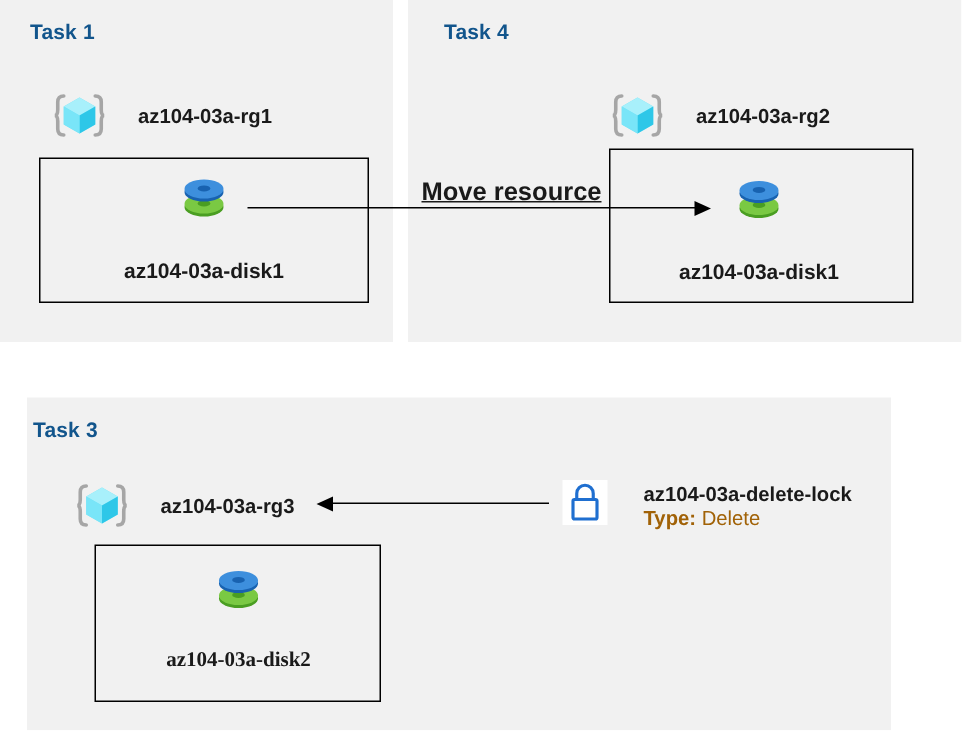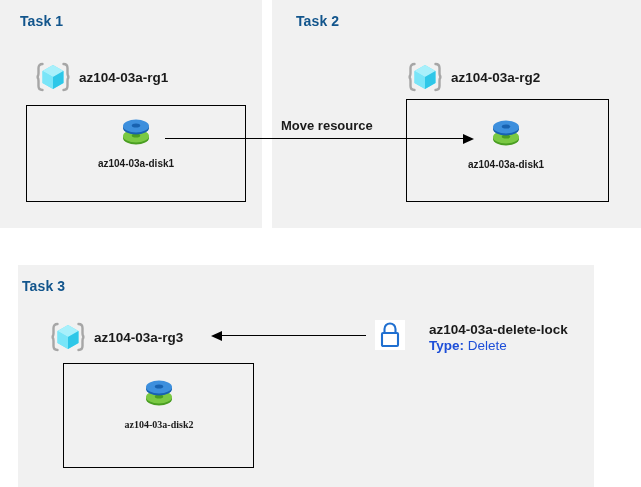--- a/index.html
+++ b/index.html
@@ -34,40 +34,40 @@
   .inner-box {
     position: absolute;
     border: 1.5px solid #000000;
     background: transparent;
     box-sizing: border-box;
   }
   .rg-row {
     position: absolute;
     display: flex;
     align-items: center;
-    gap: 7px;
+    gap: 20px;
     white-space: nowrap;
   }
   .rg-label {
     color: #1a1a1a;
     font-weight: bold;
     font-size: 13.5px;
   }
   .disk-wrap {
     position: absolute;
     display: flex;
     flex-direction: column;
     align-items: center;
   }
   .disk-label {
     color: #1a1a1a;
     font-weight: bold;
-    font-size: 10px;
-    white-space: nowrap;
-    margin-top: 6px;
+    font-size: 14px;
+    white-space: nowrap;
+    margin-top: 20px;
   }
   .arrow-line {
     position: absolute;
     height: 0;
     border-top: 1.4px solid #000000;
   }
   .arrow-head {
     position: absolute;
     width: 0;
     height: 0;
@@ -79,22 +79,23 @@
   }
   .arrow-head.left {
     border-top: 5px solid transparent;
     border-bottom: 5px solid transparent;
     border-right: 11px solid #000000;
   }
   .move-label {
     position: absolute;
     color: #1a1a1a;
     font-weight: bold;
-    font-size: 13px;
-    white-space: nowrap;
+    font-size: 17px;
+    white-space: nowrap;
+    text-decoration: underline;
   }
   .lock-group {
     position: absolute;
     display: flex;
     align-items: flex-start;
     gap: 24px;
   }
   .lock-icon-box {
     background: #ffffff;
     width: 30px;
@@ -111,21 +112,21 @@
     padding-top: 2px;
   }
   .lock-name {
     color: #1a1a1a;
     font-weight: bold;
     font-size: 13.5px;
     white-space: nowrap;
   }
   .lock-type-line {
     font-size: 13.5px;
-    color: #1d4ed8;
+    color: #a16207;
     white-space: nowrap;
   }
   .lock-type-key {
     font-weight: bold;
   }
   .lock-type-val {
     font-weight: normal;
   }
   svg { display: block; }
 </style>
@@ -163,21 +164,21 @@
         <ellipse cx="20" cy="16" rx="13" ry="6.4" fill="#1862b0"></ellipse>
         <ellipse cx="20" cy="14" rx="13" ry="6.4" fill="#3d8fdd"></ellipse>
         <ellipse cx="20" cy="13.6" rx="4.2" ry="2" fill="#1862b0"></ellipse>
       </svg>
     </span>
     <span class="disk-label">az104-03a-disk1</span>
   </div>
 
   <div class="panel" style="left:272px; top:0px; width:369px; height:228px;"></div>
 
-  <div class="task-title" style="left:296px; top:13px;">Task 2</div>
+  <div class="task-title" style="left:296px; top:13px;">Task 4</div>
 
   <div class="rg-row" style="left:406px; top:58px;">
     <span>
       <svg width="38" height="38" viewBox="0 0 38 38">
         <path d="M8.5 6 Q4.5 6 4.5 10 L4.5 15 Q4.5 19 2.5 19 Q4.5 19 4.5 23 L4.5 28 Q4.5 32 8.5 32" fill="none" stroke="#a6a6a6" stroke-width="2.4" stroke-linecap="round"></path>
         <path d="M29.5 6 Q33.5 6 33.5 10 L33.5 15 Q33.5 19 35.5 19 Q33.5 19 33.5 23 L33.5 28 Q33.5 32 29.5 32" fill="none" stroke="#a6a6a6" stroke-width="2.4" stroke-linecap="round"></path>
         <polygon points="19,7 29.5,13 29.5,25 19,31 8.5,25 8.5,13" fill="#6fe3f7"></polygon>
         <polygon points="19,7 29.5,13 19,19 8.5,13" fill="#a8f0fb"></polygon>
         <polygon points="19,19 29.5,13 29.5,25 19,31" fill="#2ec7e8"></polygon>
         <polygon points="19,19 8.5,13 8.5,25 19,31" fill="#79e5f8"></polygon>

